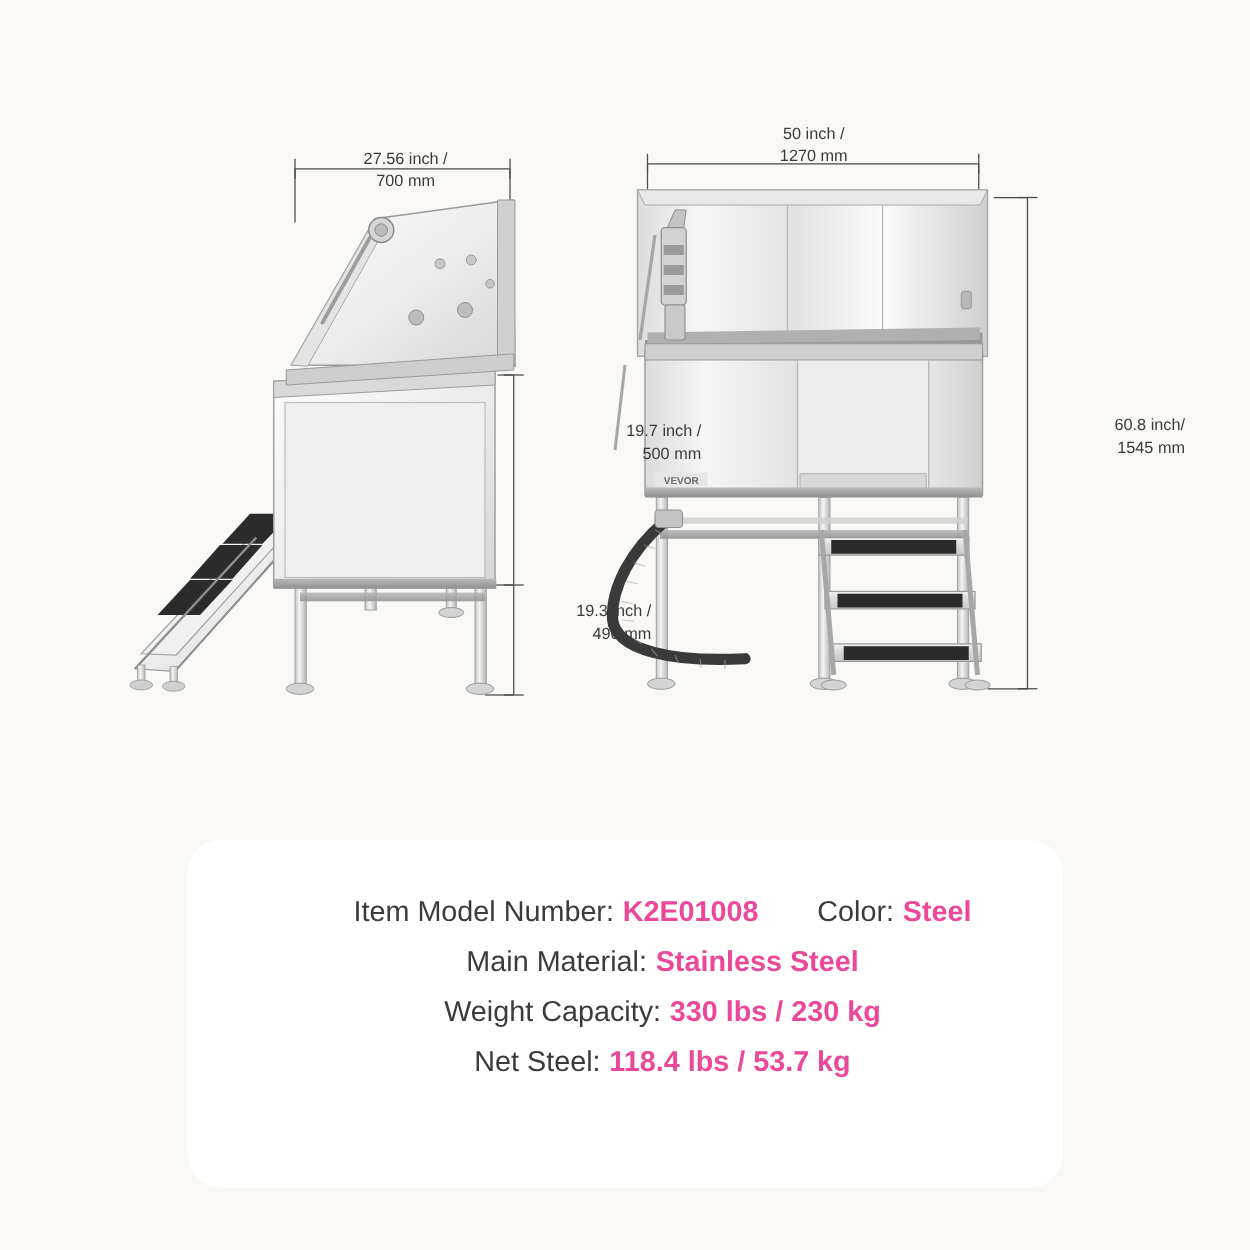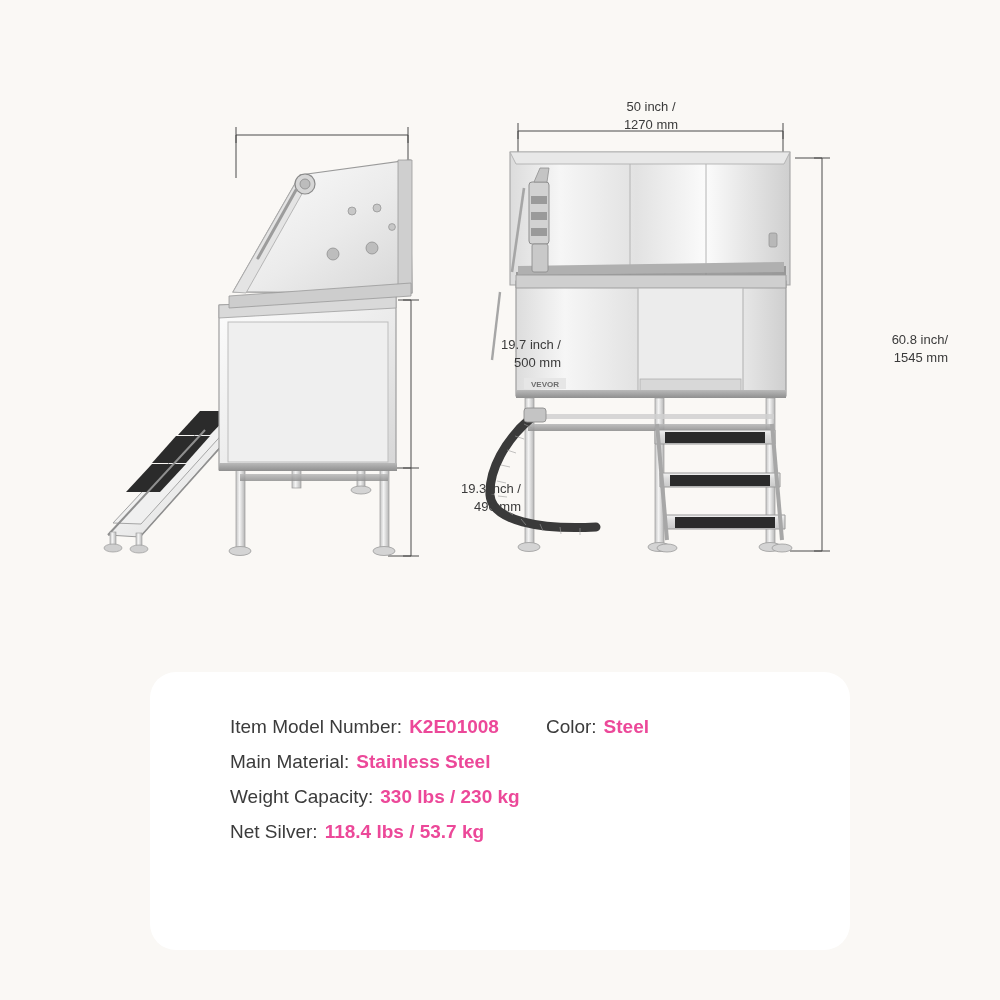--- a/index.html
+++ b/index.html
@@ -40,22 +40,23 @@
   }
   .spec-rows {
     position:absolute;
     left:80px; top:44px;
     width:600px;
   }
   .spec-row {
     display:flex;
     align-items:baseline;
     margin-bottom:13px;
-    font-size:19px;
+    font-size:23px;
     color:#2f2f2f;
+    justify-content:center;
   }
   .spec-label { font-weight:400; color:#3b3b3b; }
   .spec-value {
     font-weight:bold;
     color:#ec4899;
     margin-left:7px;
   }
   .spec-row .second-label { margin-left:47px; }
 </style>
 </head>
@@ -263,20 +264,22 @@
         <path d="M506,510 l7,5"></path>
           <path d="M521,519 l5,6"></path>
           <path d="M540,524 l3,7"></path>
         <path d="M560,527 l1,7"></path>
           <path d="M580,528 l0,7"></path>
       </g>
       <rect x="524" y="408" width="22" height="14" rx="3" fill="#c4c4c4" stroke="#8f8f8f" stroke-width="0.9"></rect>
     </g>
   </svg>
 
+  <div class="dimlabel" style="left:252px; top:118px; width:145px;">27.56 inch /
+700 mm</div>
 
   <div class="dimlabel" style="left:576px; top:98px; width:150px;">50 inch  /
 1270 mm</div>
 
   <div class="dimlabel left" style="left:425px; top:336px; width:96px;margin-left:40px;">19.7 inch /
 500 mm</div>
 
   <div class="dimlabel left" style="left:425px; top:480px; width:96px;">19.3 inch /
 490 mm</div>
 
@@ -298,19 +301,19 @@
       <span class="spec-label">Main Material:</span>
       <span class="spec-value">Stainless Steel</span>
     </div>
 
     <div class="spec-row">
       <span class="spec-label">Weight Capacity:</span>
       <span class="spec-value">330 lbs / 230 kg</span>
     </div>
 
     <div class="spec-row">
-      <span class="spec-label">Net Silver:</span>
+      <span class="spec-label">Net Steel:</span>
       <span class="spec-value">118.4 lbs / 53.7 kg</span>
     </div>
 
 
   </div>
 </div>
 
 </body></html>

